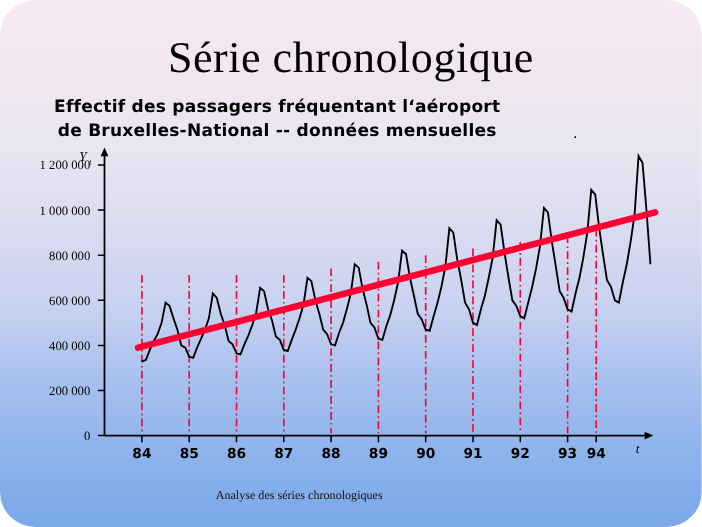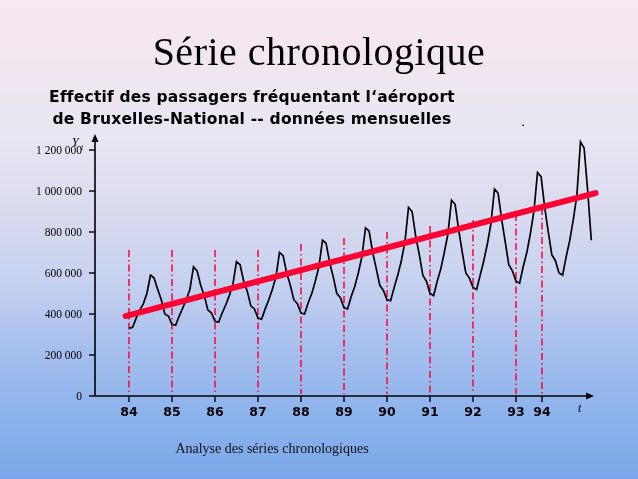--- a/index.html
+++ b/index.html
@@ -19,20 +19,21 @@
     background: linear-gradient(to bottom,
         #f7e9f2 0%,
         #f2e6f0 12%,
         #e8e6f2 28%,
         #dcdcf0 42%,
         #c8d2f0 58%,
         #a8c0ee 72%,
         #8fb4ec 85%,
         #7aa8ea 100%);
     overflow: hidden;
+    border-radius: 32px;
   }
   #title {
     position: absolute;
     top: 28px;
     left: 0;
     width: 638px;
     text-align: center;
     font-family: "Liberation Serif", serif;
     font-size: 40px;
     color: #000000;
@@ -51,21 +52,21 @@
   }
   #subtitle1 { top: 88px; }
   #subtitle2 { top: 110px; }
   #footer {
     position: absolute;
     bottom: 22px;
     left: 0;
     width: 544px;
     text-align: center;
     font-family: "Liberation Serif", serif;
-    font-size: 14px;
+    font-size: 11px;
     color: #111111;
   }
   #chart-area {
     position: absolute;
     left: 0;
     top: 128px;
     width: 638px;
     height: 300px;
   }
   #chart-svg {

